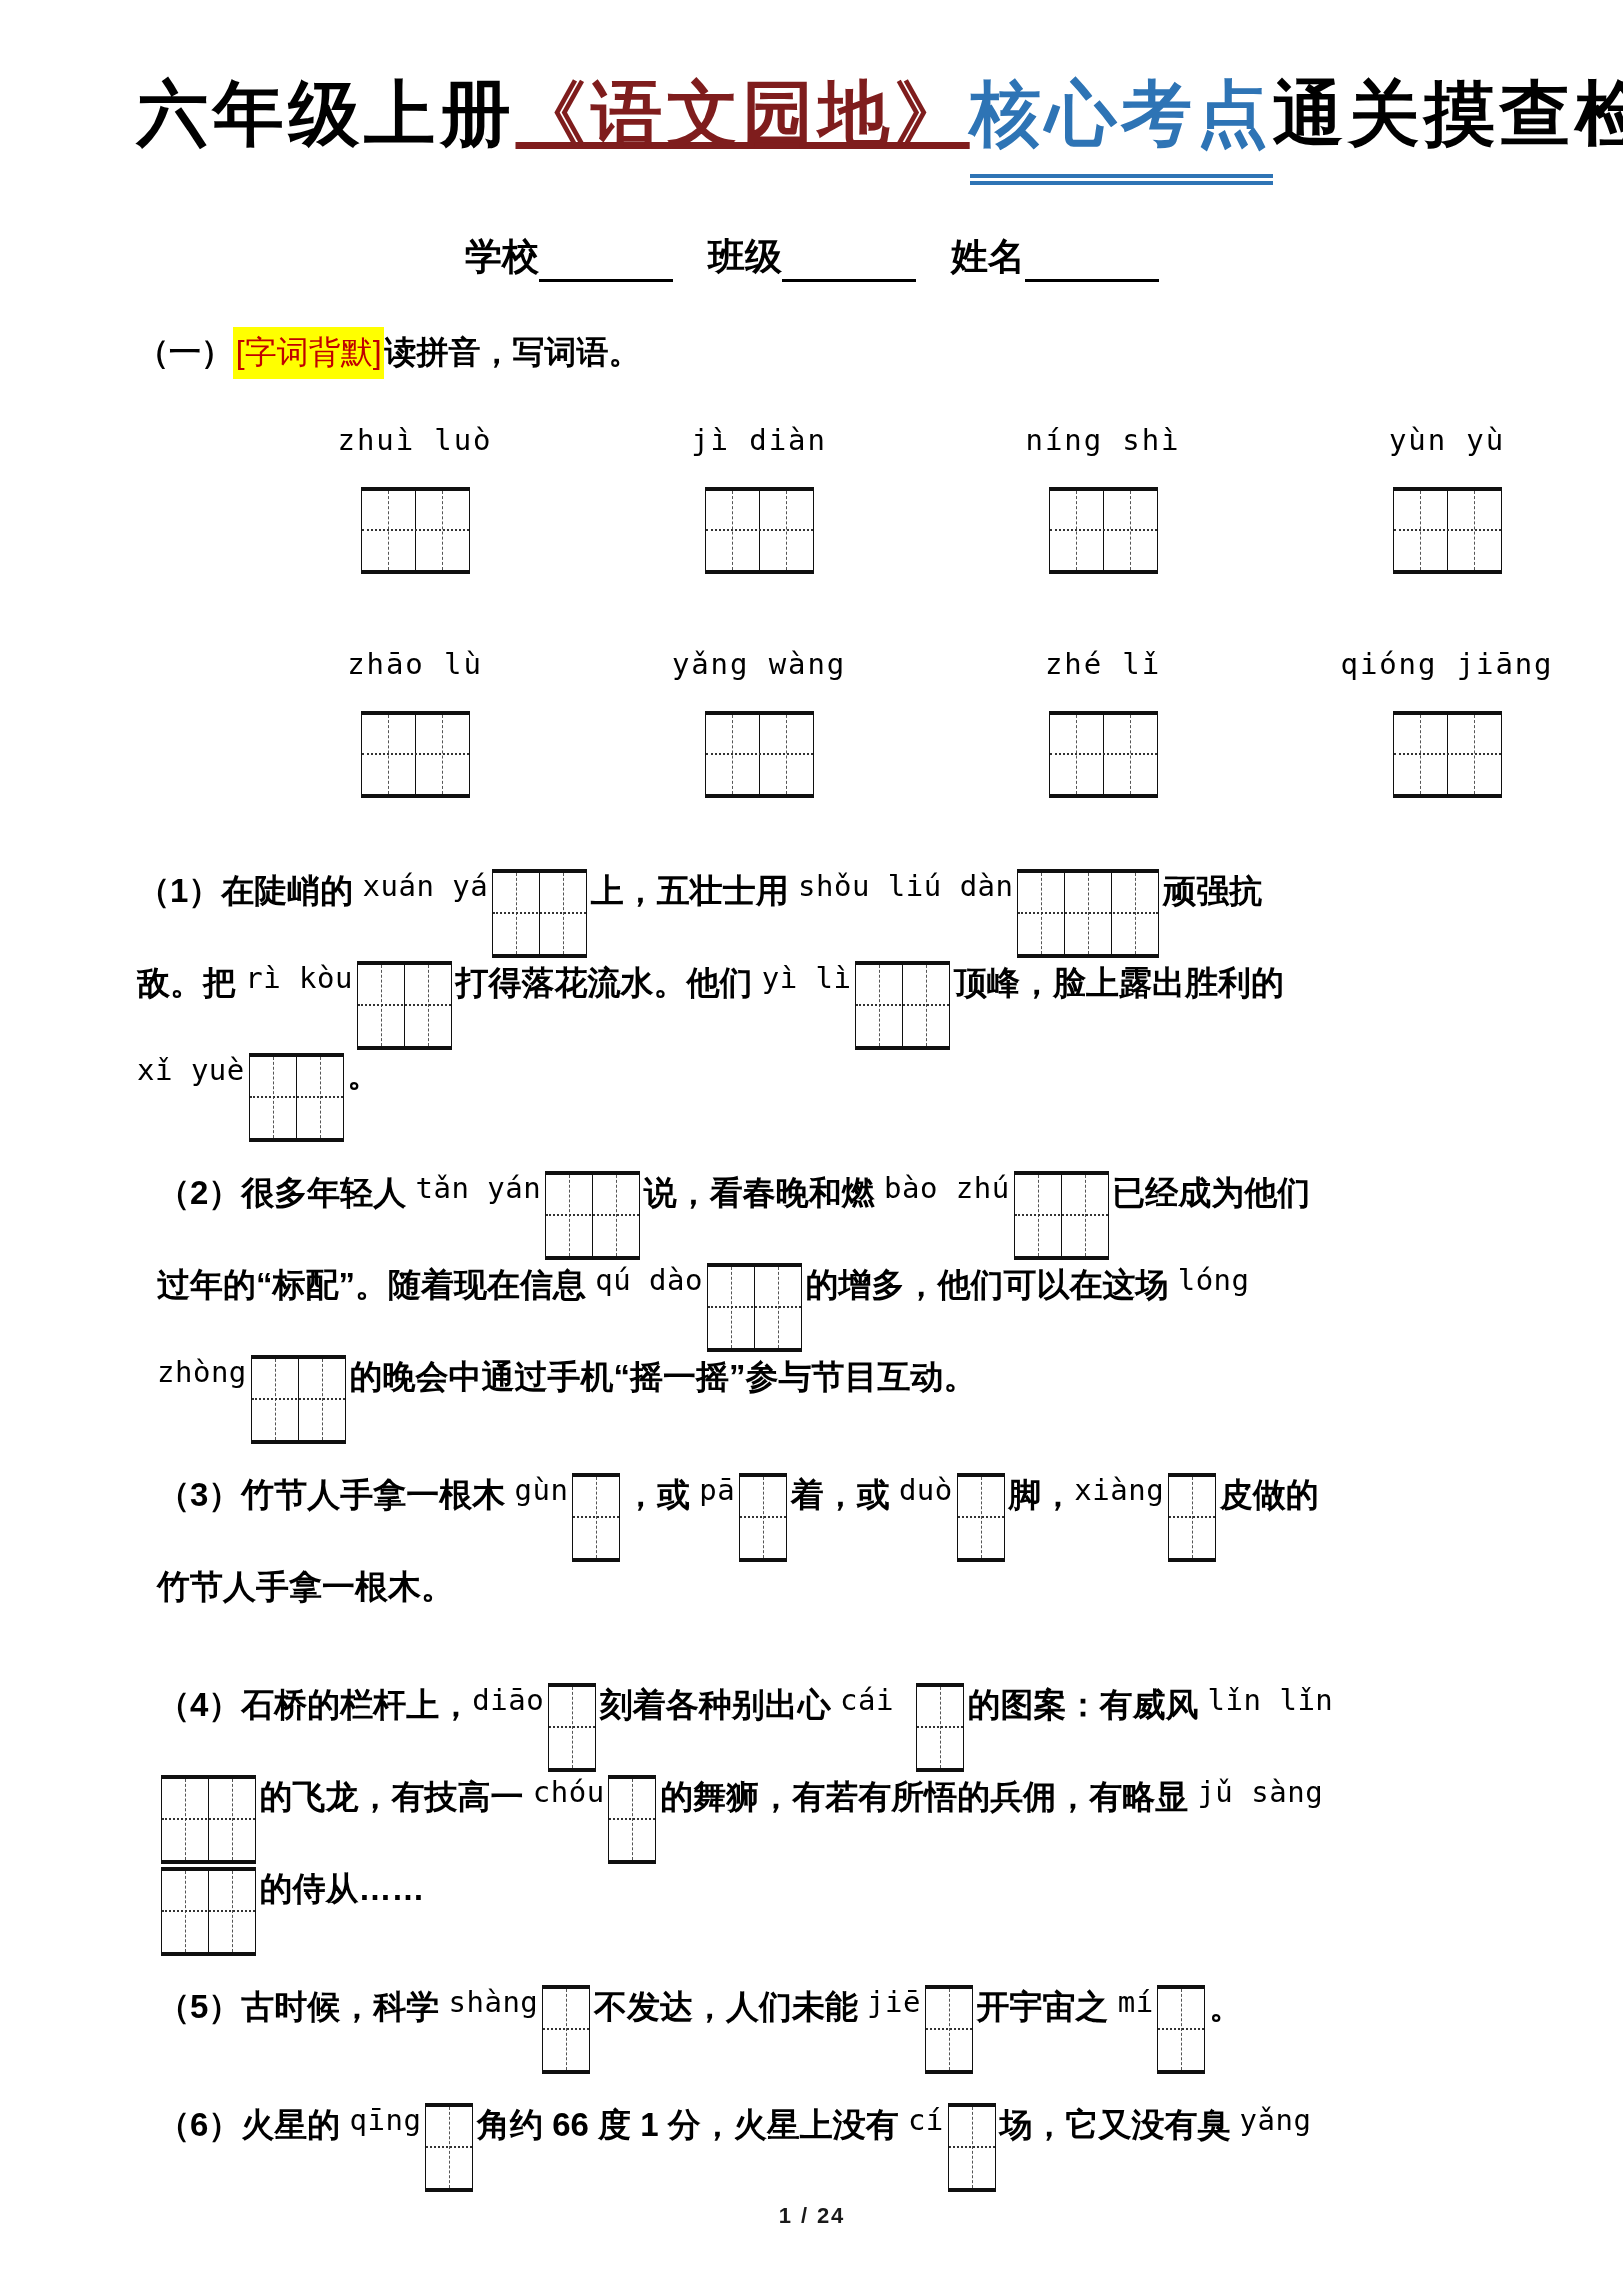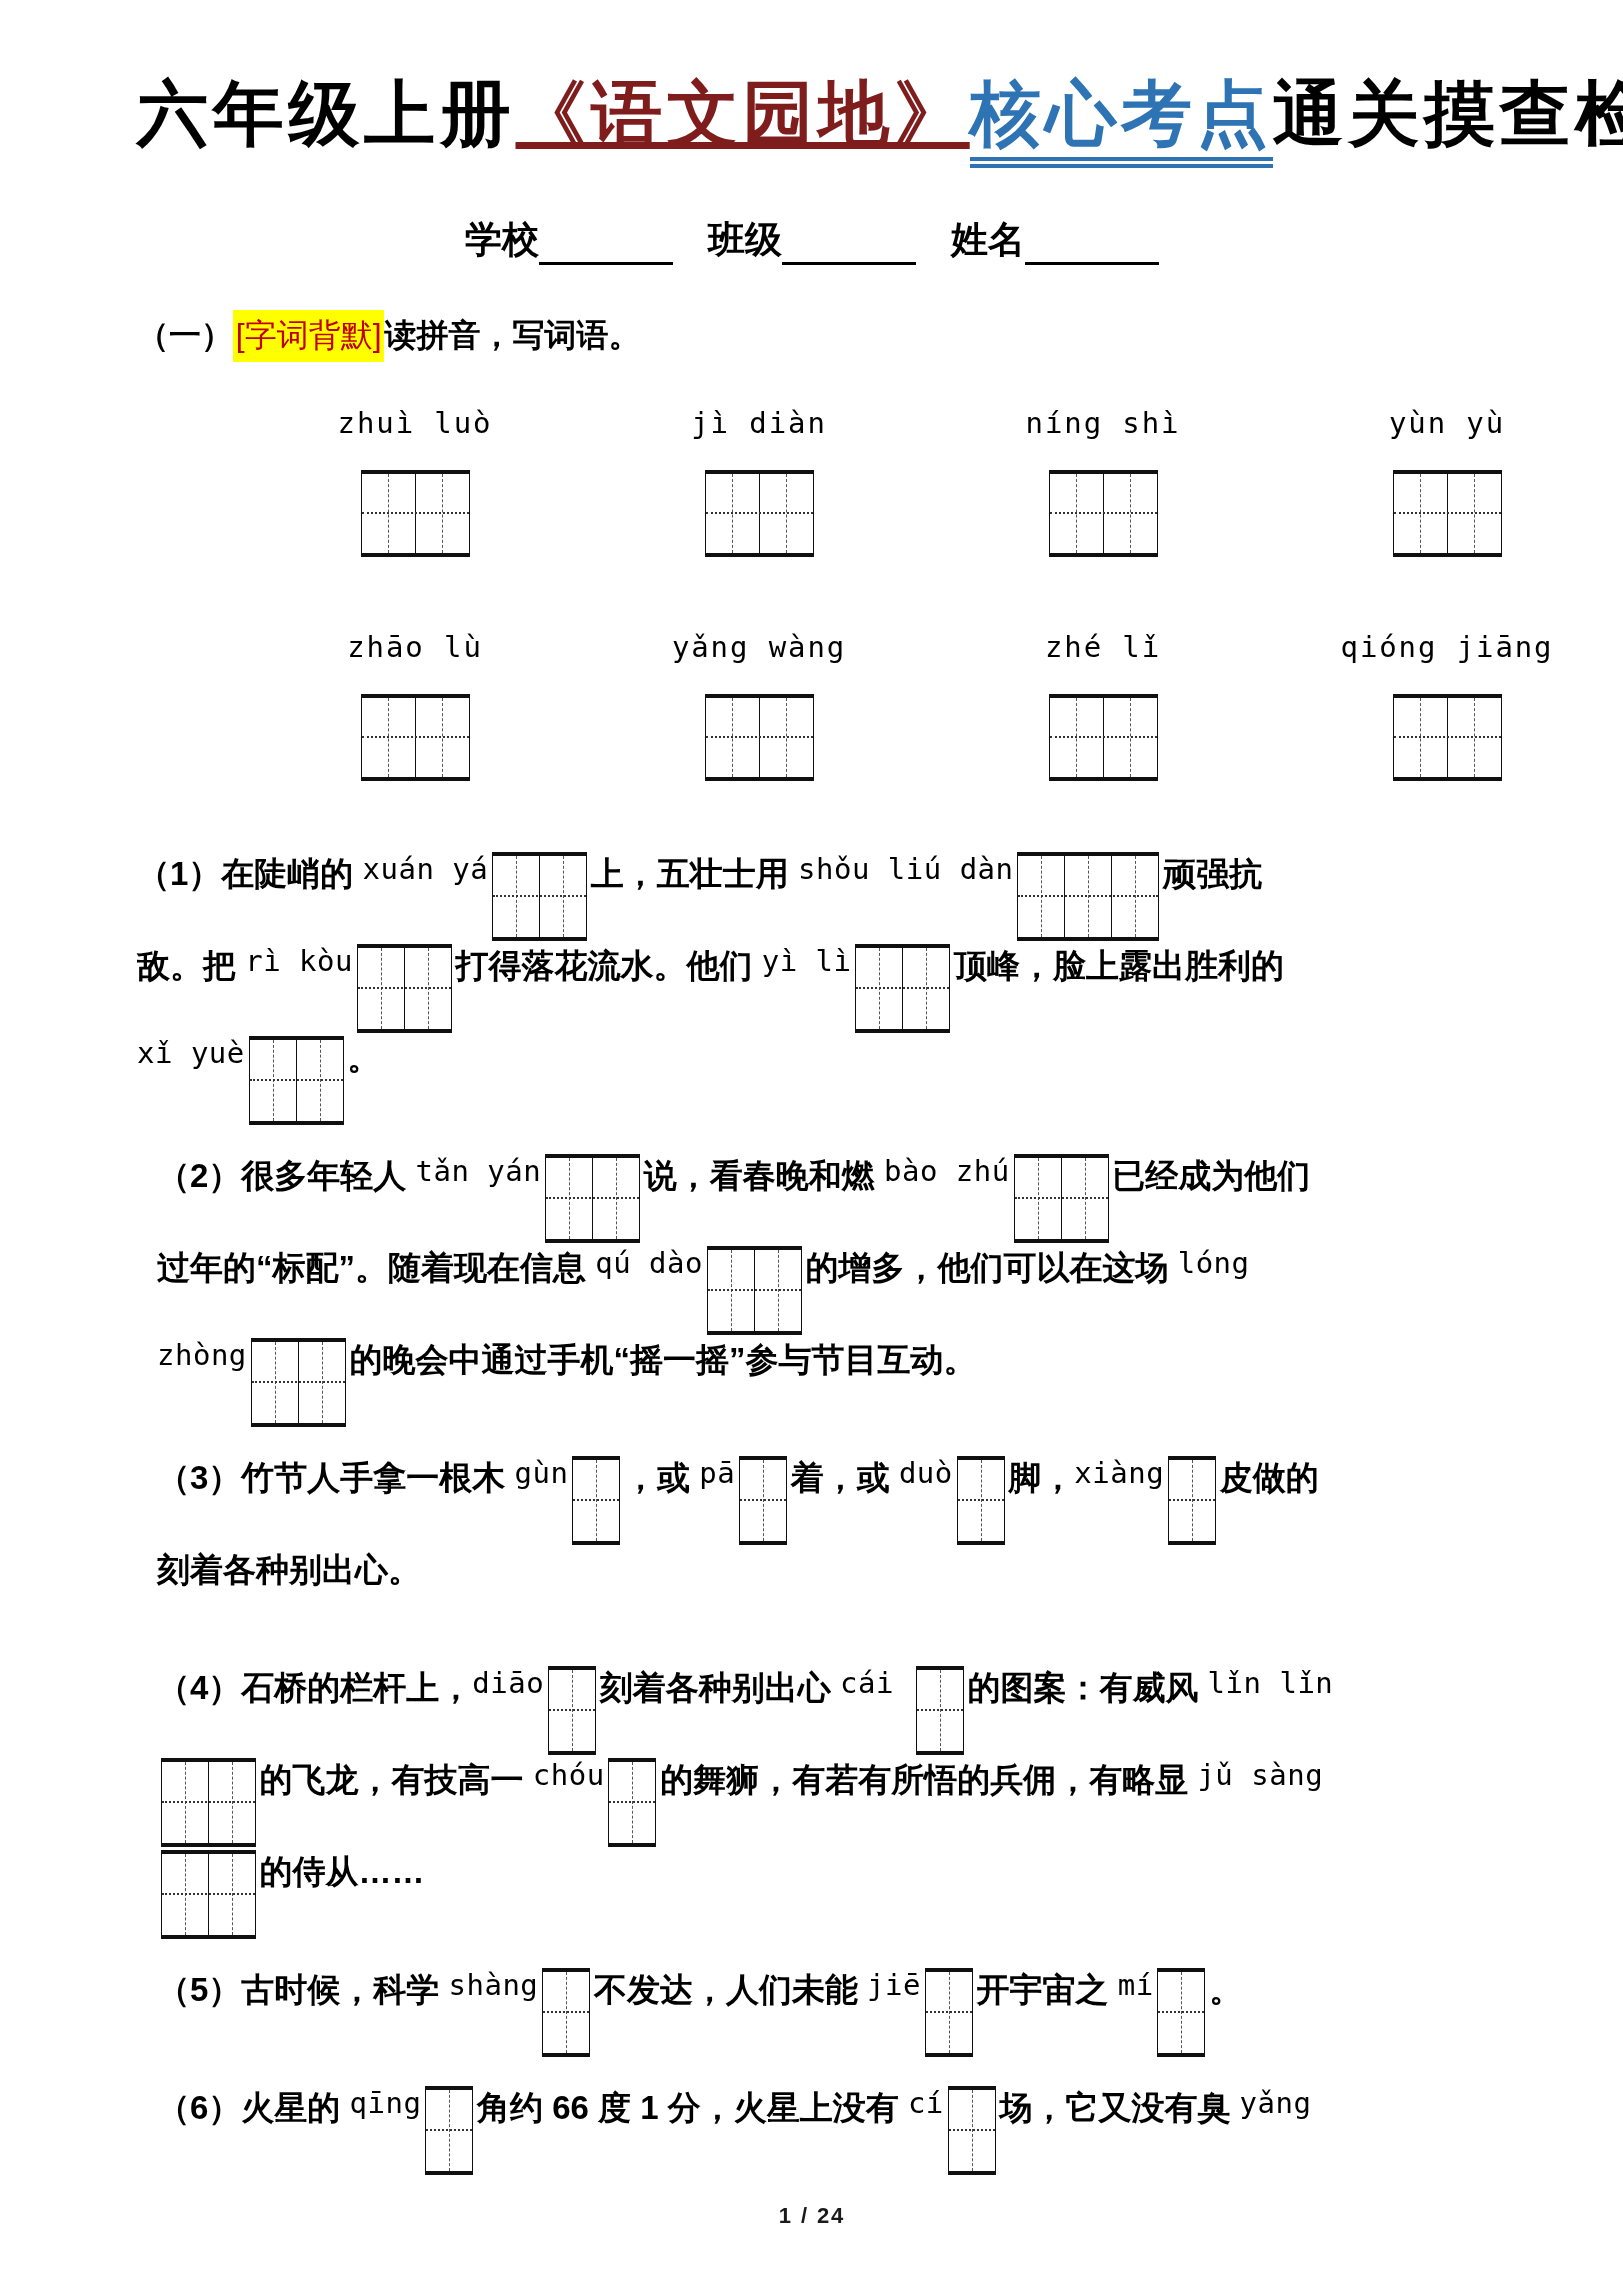--- a/index.html
+++ b/index.html
@@ -18,21 +18,21 @@
   .title{
     margin-top:73px;
     text-align:center;
     font-size:71px;
     font-weight:800;
     letter-spacing:4.7px;
     line-height:1.15;
     white-space:nowrap;
   }
   .title .t-part{display:inline-block;}
-  .title .t-underlined{border-bottom:11.3px double #2e74b5;padding-bottom:2px;}
+  .title .t-underlined{border-bottom:11.3px double #2e74b5;padding-bottom:19px;}
 
   
   .fields{
     margin-top:28px;
     display:flex;justify-content:center;align-items:flex-end;gap:35px;
     font-size:37px;font-weight:700;
   }
   .field{display:flex;align-items:flex-end;}
   .blank{width:134px;height:37px;border-bottom:3.8px solid #000;}
 
@@ -207,21 +207,21 @@
         <div class="pline"><span class="cn">敌。把 </span><span class="py">rì kòu</span><span class="wbox inline"><span class="wcell"></span><span class="wcell"></span><i class="midline"></i></span><span class="cn">打得落花流水。他们 </span><span class="py">yì lì</span><span class="wbox inline"><span class="wcell"></span><span class="wcell"></span><i class="midline"></i></span><span class="cn">顶峰，脸上露出胜利的</span></div>
         <div class="pline"><span class="py">xǐ yuè</span><span class="wbox inline"><span class="wcell"></span><span class="wcell"></span><i class="midline"></i></span><span class="cn">。</span></div>
       </section>
       <section class="para">
         <div class="pline"><span class="cn">（2）很多年轻人 </span><span class="py">tǎn yán</span><span class="wbox inline"><span class="wcell"></span><span class="wcell"></span><i class="midline"></i></span><span class="cn">说，看春晚和燃 </span><span class="py">bào zhú</span><span class="wbox inline"><span class="wcell"></span><span class="wcell"></span><i class="midline"></i></span><span class="cn">已经成为他们</span></div>
         <div class="pline"><span class="cn">过年的“标配”。随着现在信息 </span><span class="py">qú dào</span><span class="wbox inline"><span class="wcell"></span><span class="wcell"></span><i class="midline"></i></span><span class="cn">的增多，他们可以在这场 </span><span class="py">lóng</span></div>
         <div class="pline"><span class="py">zhòng</span><span class="wbox inline"><span class="wcell"></span><span class="wcell"></span><i class="midline"></i></span><span class="cn">的晚会中通过手机“摇一摇”参与节目互动。</span></div>
       </section>
       <section class="para">
         <div class="pline"><span class="cn">（3）竹节人手拿一根木 </span><span class="py">gùn</span><span class="wbox inline"><span class="wcell"></span><i class="midline"></i></span><span class="cn">，或 </span><span class="py">pā</span><span class="wbox inline"><span class="wcell"></span><i class="midline"></i></span><span class="cn">着，或 </span><span class="py">duò</span><span class="wbox inline"><span class="wcell"></span><i class="midline"></i></span><span class="cn">脚，</span><span class="py">xiàng</span><span class="wbox inline"><span class="wcell"></span><i class="midline"></i></span><span class="cn">皮做的</span></div>
-        <div class="pline"><span class="cn">刻着各种别出心。</span></div>
+        <div class="pline"><span class="cn">竹节人手拿一根木。</span></div>
       </section>
       <section class="para">
         <div class="pline"><span class="cn">（4）石桥的栏杆上，</span><span class="py">diāo</span><span class="wbox inline"><span class="wcell"></span><i class="midline"></i></span><span class="cn">刻着各种别出心 </span><span class="py">cái </span><span class="wbox inline"><span class="wcell"></span><i class="midline"></i></span><span class="cn">的图案：有威风 </span><span class="py">lǐn lǐn</span></div>
         <div class="pline"><span class="wbox inline"><span class="wcell"></span><span class="wcell"></span><i class="midline"></i></span><span class="cn">的飞龙，有技高一 </span><span class="py">chóu</span><span class="wbox inline"><span class="wcell"></span><i class="midline"></i></span><span class="cn">的舞狮，有若有所悟的兵佣，有略显 </span><span class="py">jǔ sàng</span></div>
         <div class="pline"><span class="wbox inline"><span class="wcell"></span><span class="wcell"></span><i class="midline"></i></span><span class="cn">的侍从……</span></div>
       </section>
       <section class="para">
         <div class="pline"><span class="cn">（5）古时候，科学 </span><span class="py">shàng</span><span class="wbox inline"><span class="wcell"></span><i class="midline"></i></span><span class="cn">不发达，人们未能 </span><span class="py">jiē</span><span class="wbox inline"><span class="wcell"></span><i class="midline"></i></span><span class="cn">开宇宙之 </span><span class="py">mí</span><span class="wbox inline"><span class="wcell"></span><i class="midline"></i></span><span class="cn">。</span></div>
       </section>
       <section class="para">

